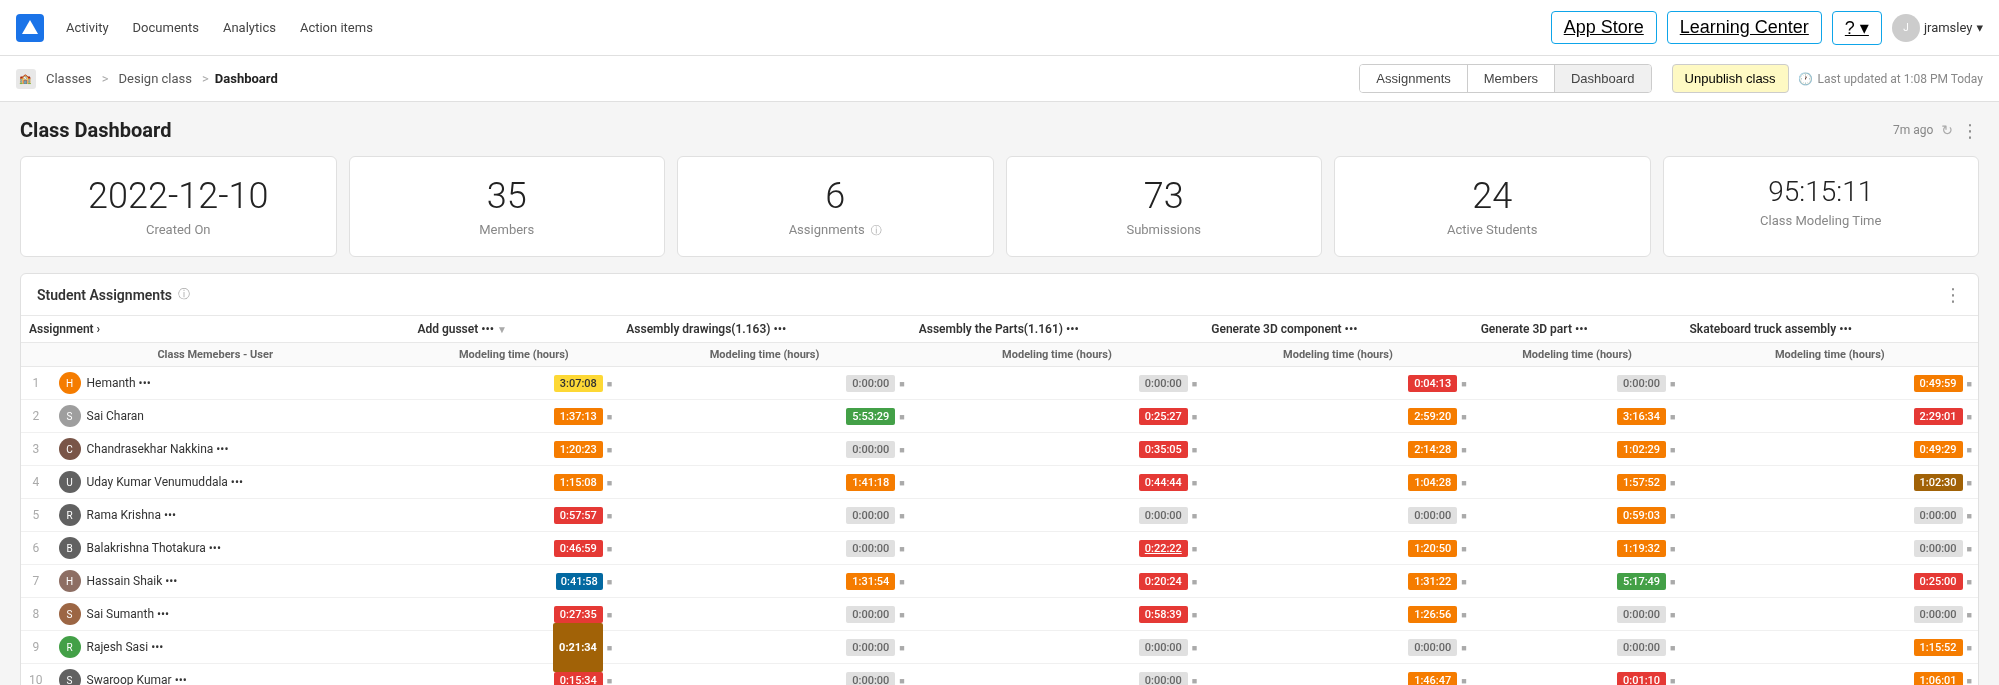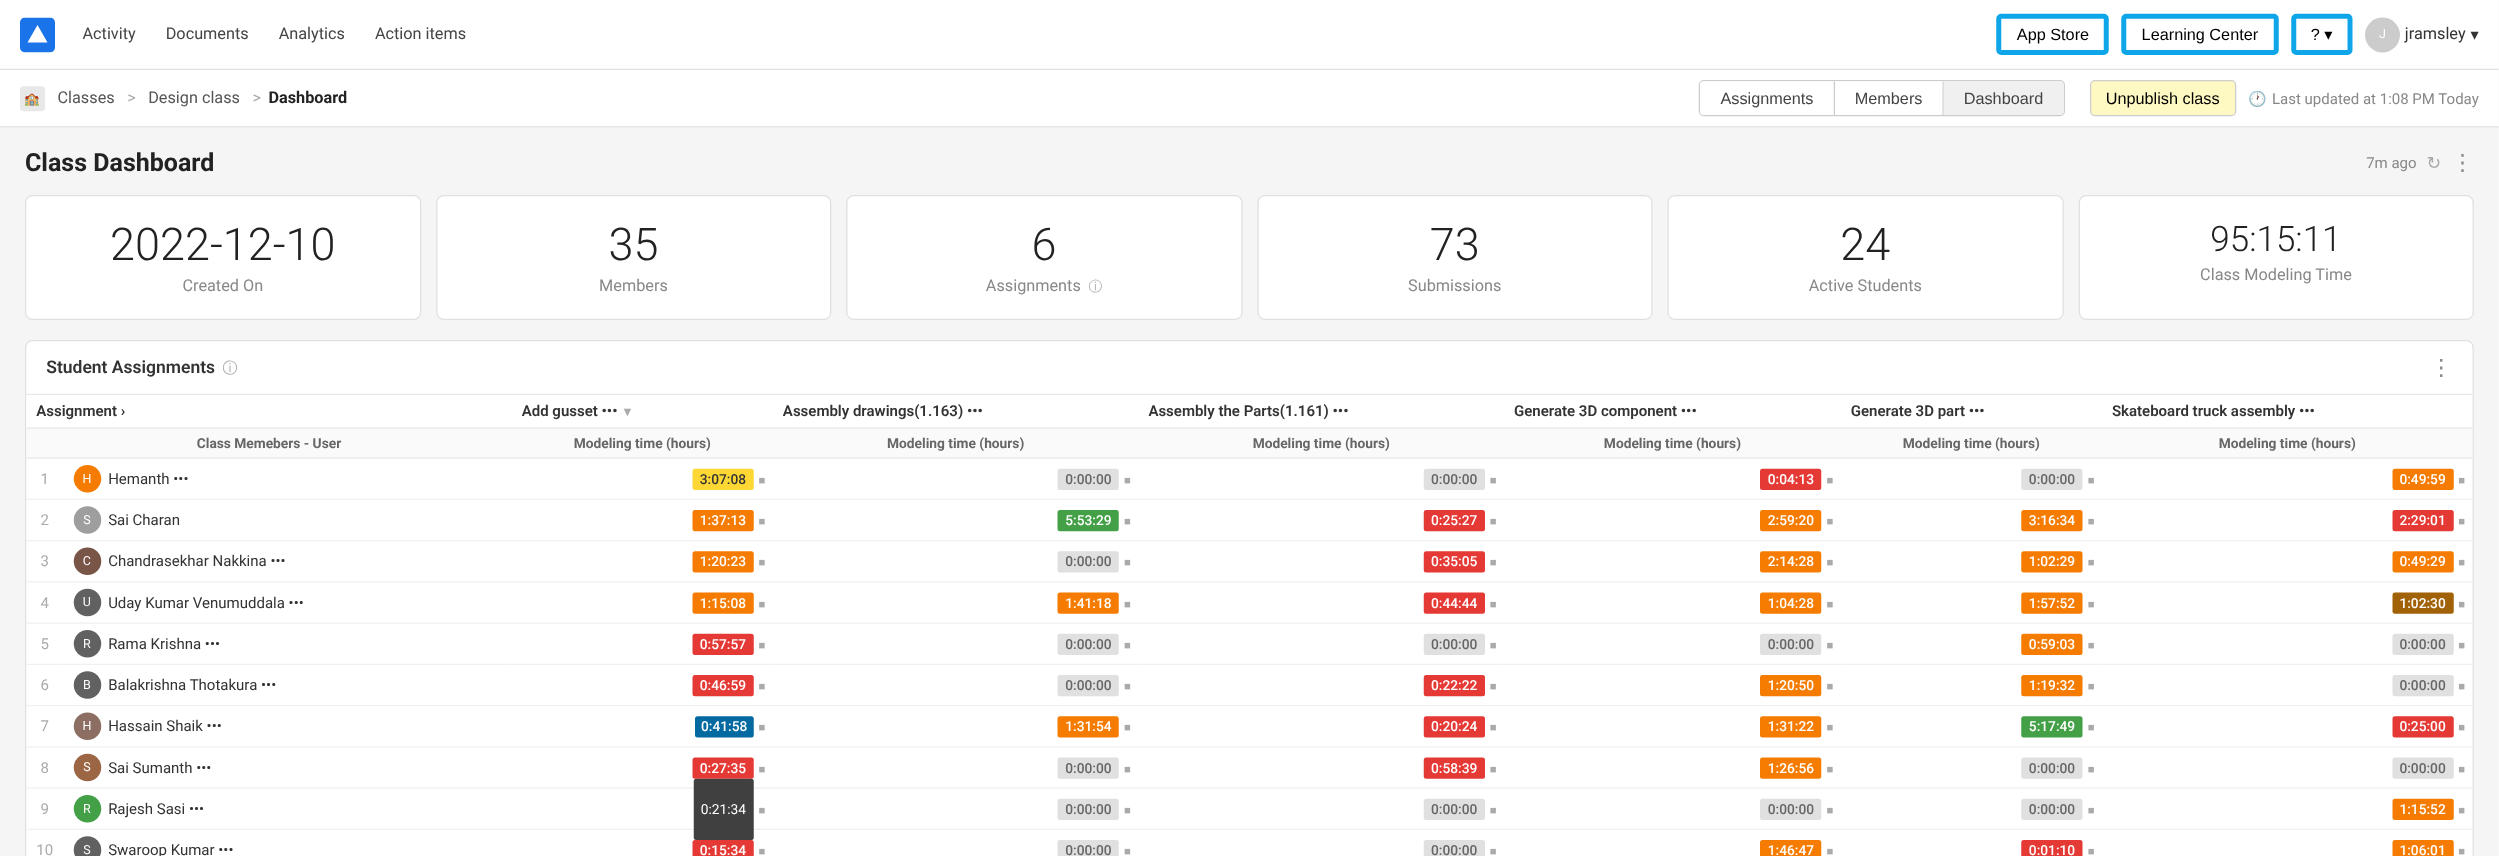--- a/index.html
+++ b/index.html
@@ -3,21 +3,21 @@
   <meta charset="utf-8">
   <style>
     * { box-sizing: border-box; margin: 0; padding: 0; }
     body { font-family: -apple-system, BlinkMacSystemFont, 'Segoe UI', Roboto, Arial, sans-serif; font-size: 13px; background: #f5f5f5; color: #333; overflow-x: hidden; }
 
     
     .top-nav { display: flex; align-items: center; background: #fff; border-bottom: 1px solid #e0e0e0; padding: 0 16px; height: 56px; gap: 4px; }
     .top-nav-logo { width: 28px; height: 28px; margin-right: 8px; }
     .top-nav-link { padding: 6px 10px; font-size: 13px; color: #444; cursor: pointer; border-radius: 4px; }
     .top-nav-spacer { flex: 1; }
-    .top-nav-btn { border: 4px solid #0ea5e9; background: #fff; padding: 5px 12px; border-radius: 4px; font-size: 13px; cursor: pointer; margin-left: 6px; }
+    .top-nav-btn { border: 1px solid #0ea5e9; background: #fff; padding: 5px 12px; border-radius: 4px; font-size: 18px; cursor: pointer; margin-left: 6px; text-decoration: underline; }
     .top-nav-avatar { width: 28px; height: 28px; border-radius: 50%; background: #ccc; margin-left: 6px; overflow: hidden; display: flex; align-items: center; justify-content: center; }
     .top-nav-user { display: flex; align-items: center; gap: 4px; font-size: 13px; cursor: pointer; }
 
     
     .second-nav { display: flex; align-items: center; background: #fff; border-bottom: 1px solid #e0e0e0; padding: 0 16px; height: 46px; }
     .breadcrumb { display: flex; align-items: center; gap: 6px; font-size: 13px; color: #666; }
     .breadcrumb-icon { width: 20px; height: 20px; background: #e8e8e8; border-radius: 3px; display: flex; align-items: center; justify-content: center; font-size: 10px; }
     .breadcrumb-sep { color: #aaa; }
     .breadcrumb-current { font-weight: 700; color: #222; }
     .second-nav-spacer { flex: 1; }
@@ -375,21 +375,21 @@
     </td>
   <td style="text-align:right;padding:4px 6px;">
       <span style="background:#e53935;color:#fff;padding:2px 6px;border-radius:2px;font-size:11px;font-weight:500;">0:46:59</span>
       <span style="font-size:9px;color:#aaa;margin-left:1px;">■</span>
     </td>
               <td style="text-align:right;padding:4px 6px;">
       <span style="background:#e0e0e0;color:#666;padding:2px 6px;border-radius:2px;font-size:11px;font-weight:500;">0:00:00</span>
       <span style="font-size:9px;color:#aaa;margin-left:1px;">■</span>
     </td>
               <td style="text-align:right;padding:4px 6px;">
-      <span style="background:#e53935;color:#fff;padding:2px 6px;border-radius:2px;font-size:11px;font-weight:500;">0:22:22</span>
+      <span style="background:#e53935;color:#fff;padding:2px 6px;border-radius:2px;font-size:11px;font-weight:500;text-decoration:underline;">0:22:22</span>
       <span style="font-size:9px;color:#aaa;margin-left:1px;">■</span>
     </td>
               <td style="text-align:right;padding:4px 6px;">
       <span style="background:#f57c00;color:#fff;padding:2px 6px;border-radius:2px;font-size:11px;font-weight:500;">1:20:50</span>
       <span style="font-size:9px;color:#aaa;margin-left:1px;">■</span>
     </td>
               <td style="text-align:right;padding:4px 6px;">
       <span style="background:#f57c00;color:#fff;padding:2px 6px;border-radius:2px;font-size:11px;font-weight:500;">1:19:32</span>
       <span style="font-size:9px;color:#aaa;margin-left:1px;">■</span>
     </td>
@@ -472,21 +472,21 @@
     <td class="row-num">9</td>
     <td>
       <div class="student-cell">
         <div class="student-avatar" style="background:#43a047;">
           <span style="color:#fff;font-size:10px;">R</span>
         </div>
         <span class="student-name">Rajesh Sasi •••</span>
       </div>
     </td>
   <td style="text-align:right;padding:4px 6px;">
-      <span style="background:#404040;color:#fff;padding:18px 6px;border-radius:2px;font-size:11px;font-weight:400;">0:21:34</span>
+      <span style="background:#a16207;color:#fff;padding:18px 6px;border-radius:2px;font-size:11px;font-weight:700;">0:21:34</span>
       <span style="font-size:9px;color:#aaa;margin-left:1px;">■</span>
     </td>
               <td style="text-align:right;padding:4px 6px;">
       <span style="background:#e0e0e0;color:#666;padding:2px 6px;border-radius:2px;font-size:11px;font-weight:500;">0:00:00</span>
       <span style="font-size:9px;color:#aaa;margin-left:1px;">■</span>
     </td>
               <td style="text-align:right;padding:4px 6px;">
       <span style="background:#e0e0e0;color:#666;padding:2px 6px;border-radius:2px;font-size:11px;font-weight:500;">0:00:00</span>
       <span style="font-size:9px;color:#aaa;margin-left:1px;">■</span>
     </td>

